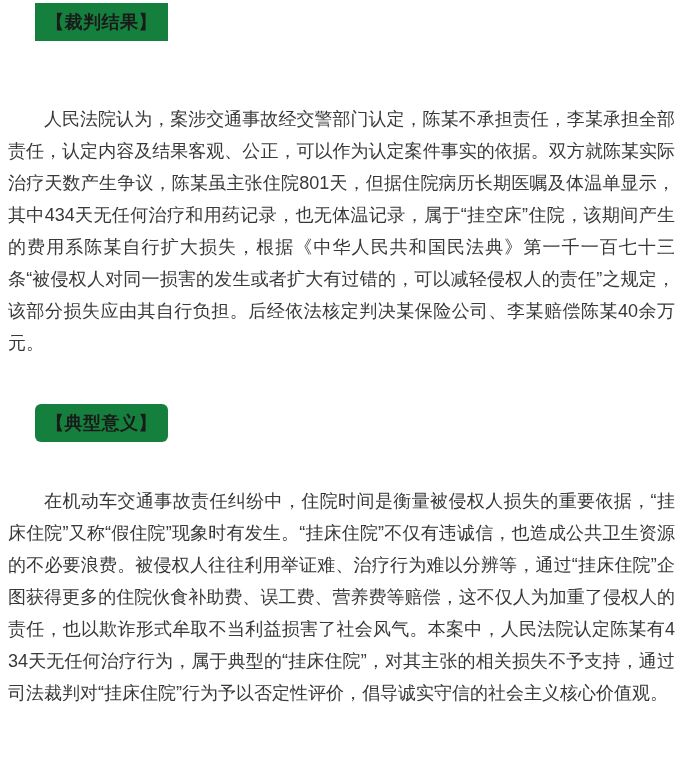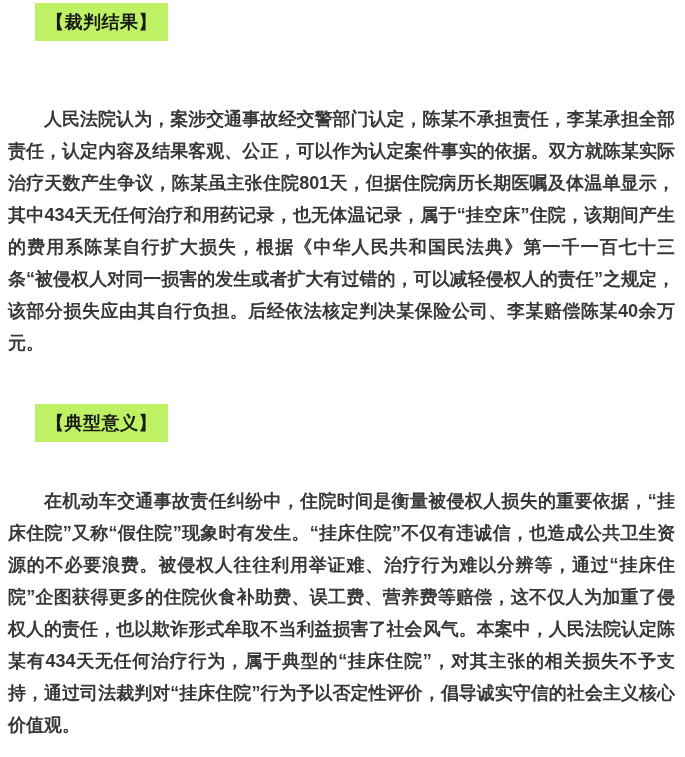--- a/index.html
+++ b/index.html
@@ -15,44 +15,44 @@
   }
   .doc {
     width: 685px;
     height: 757px;
     background: #ffffff;
     box-sizing: border-box;
   }
   .section-heading {
     display: inline-block;
     margin-left: 35px;
-    background: #bef264;
+    background: #15803d;
     color: #1a1a1a;
     font-size: 18px;
     font-weight: bold;
     line-height: 18px;
     padding: 10px 11px;
     letter-spacing: 0.5px;
     white-space: nowrap;
   }
   .heading-1 {
     margin-top: 3px;
   }
   .heading-2 {
     margin-top: 45px;
+    border-radius: 6px;
   }
   .body-paragraph {
     margin: 0 10px 0 8px;
     color: #383838;
     font-size: 18px;
     line-height: 32px;
     text-align: justify;
     text-indent: 2em;
     word-break: break-all;
-    font-weight: bold;
   }
   .para-1 {
     margin-top: 62px;
   }
   .para-2 {
     margin-top: 43px;
   }
   .heading-wrap {
     line-height: 0;
   }

